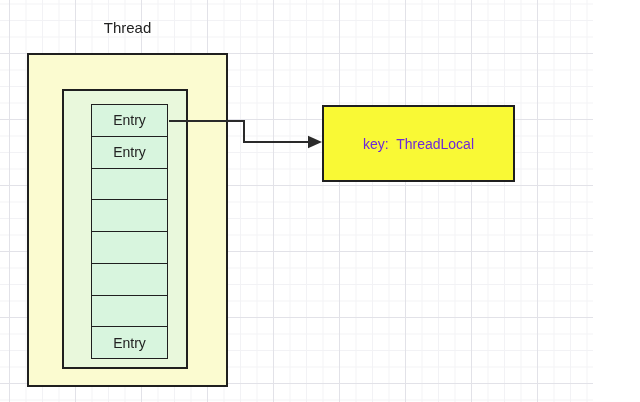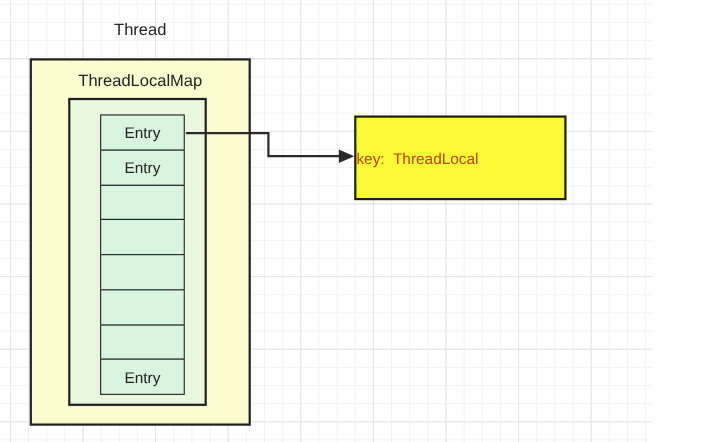--- a/index.html
+++ b/index.html
@@ -84,36 +84,36 @@
     color: #2a2a2a;
   }
 
   .entry-box {
     position: absolute;
     left: 322px; top: 105px; width: 193px; height: 77px;
     background: var(--entry-box-fill, #f9f935);
     border: 2px solid var(--border, #1f1f1f);
     display: flex;
     flex-direction: column;
+    align-items: center;
     justify-content: center;
     font-size: 14px;
     line-height: 18px;
-    color: #c2410c;
+    color: #6d28d9;
     white-space: pre;
   }
 </style>
 </head>
 <body>
 
 <div class="stage">
 
   <div class="thread-label">Thread</div>
 
   <div class="thread-box">
-    <div class="map-label">ThreadLocalMap</div>
 
     <div class="map-box">
       <div class="slot-column">
         <div class="slot">Entry</div>
         <div class="slot">Entry</div>
         <div class="slot"></div>
         <div class="slot"></div>
         <div class="slot"></div>
         <div class="slot"></div>
         <div class="slot"></div>

